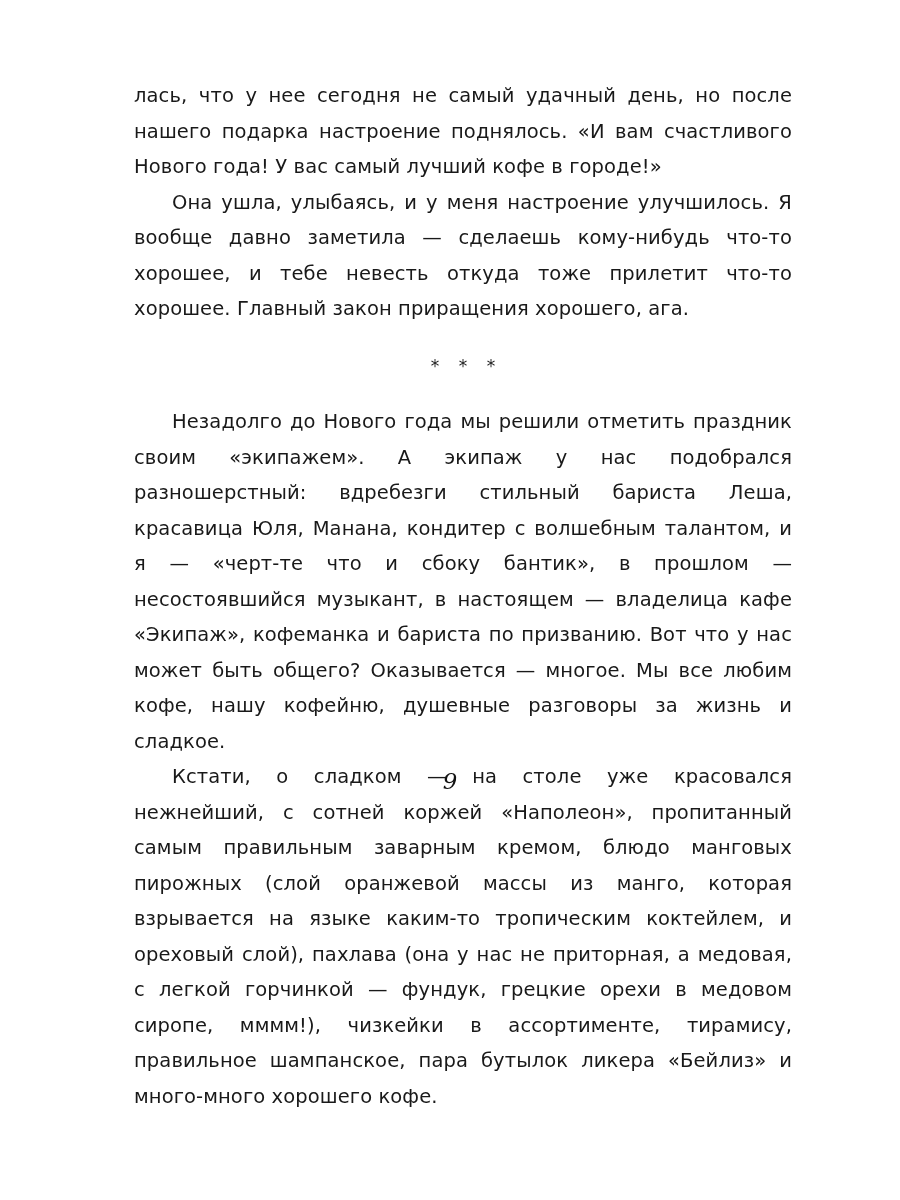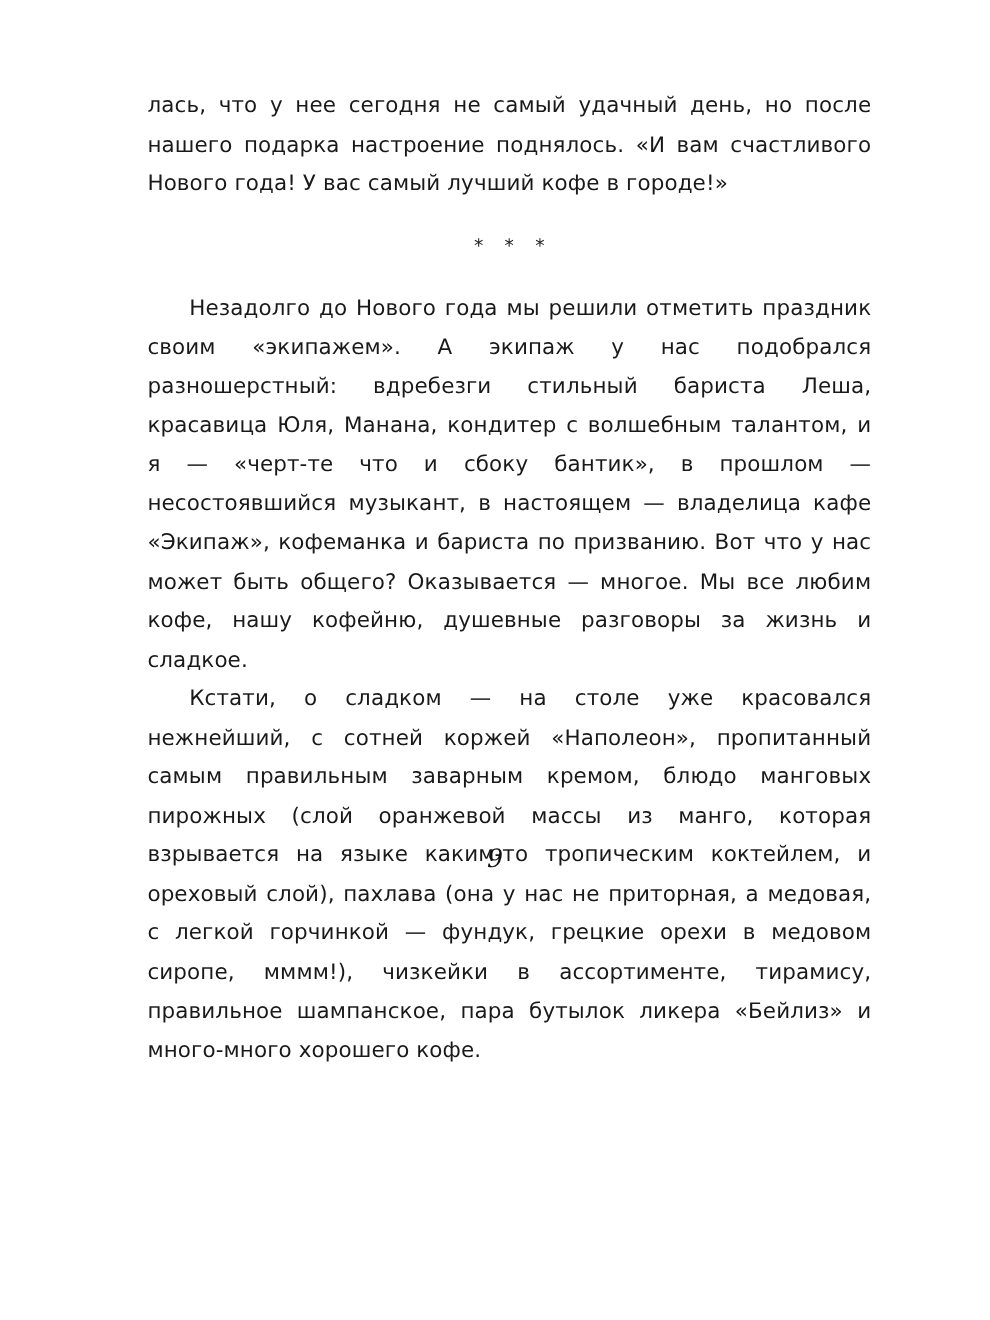--- a/index.html
+++ b/index.html
@@ -55,18 +55,19 @@
     font-size: 23px;
     color: #111111;
   }
 </style>
 </head>
 <body>
 
 <div class="page">
   <div class="body-text">
     <p class="para no-indent">лась, что у нее сегодня не самый удачный день, но после нашего подарка настроение поднялось. «И вам счастливого Нового года! У вас самый лучший кофе в городе!»</p>
+    <p class="para">Она ушла, улыбаясь, и у меня настроение улучшилось. Я вообще давно заметила — сделаешь кому-нибудь что-то хорошее, и тебе невесть откуда тоже прилетит что-то хорошее. Главный закон приращения хорошего, ага.</p>
     <div class="divider">* * *</div>
     <p class="para">Незадолго до Нового года мы решили отметить праздник своим «экипажем». А экипаж у нас подобрался разношерстный: вдребезги стильный бариста Леша, красавица Юля, Манана, кондитер с волшебным талантом, и я — «черт-те что и сбоку бантик», в прошлом — несостоявшийся музыкант, в настоящем — владелица кафе «Экипаж», кофеманка и бариста по призванию. Вот что у нас может быть общего? Оказывается — многое. Мы все любим кофе, нашу кофейню, душевные разговоры за жизнь и сладкое.</p>
     <p class="para">Кстати, о сладком — на столе уже красовался нежнейший, с сотней коржей «Наполеон», пропитанный самым правильным заварным кремом, блюдо манговых пирожных (слой оранжевой массы из манго, которая взрывается на языке каким-то тропическим коктейлем, и ореховый слой), пахлава (она у нас не приторная, а медовая, с легкой горчинкой — фундук, грецкие орехи в медовом сиропе, мммм!), чизкейки в ассортименте, тирамису, правильное шампанское, пара бутылок ликера «Бейлиз» и много-много хорошего кофе.</p>
   </div>
   <div class="folio">9</div>
 </div>
 
 </body></html>

